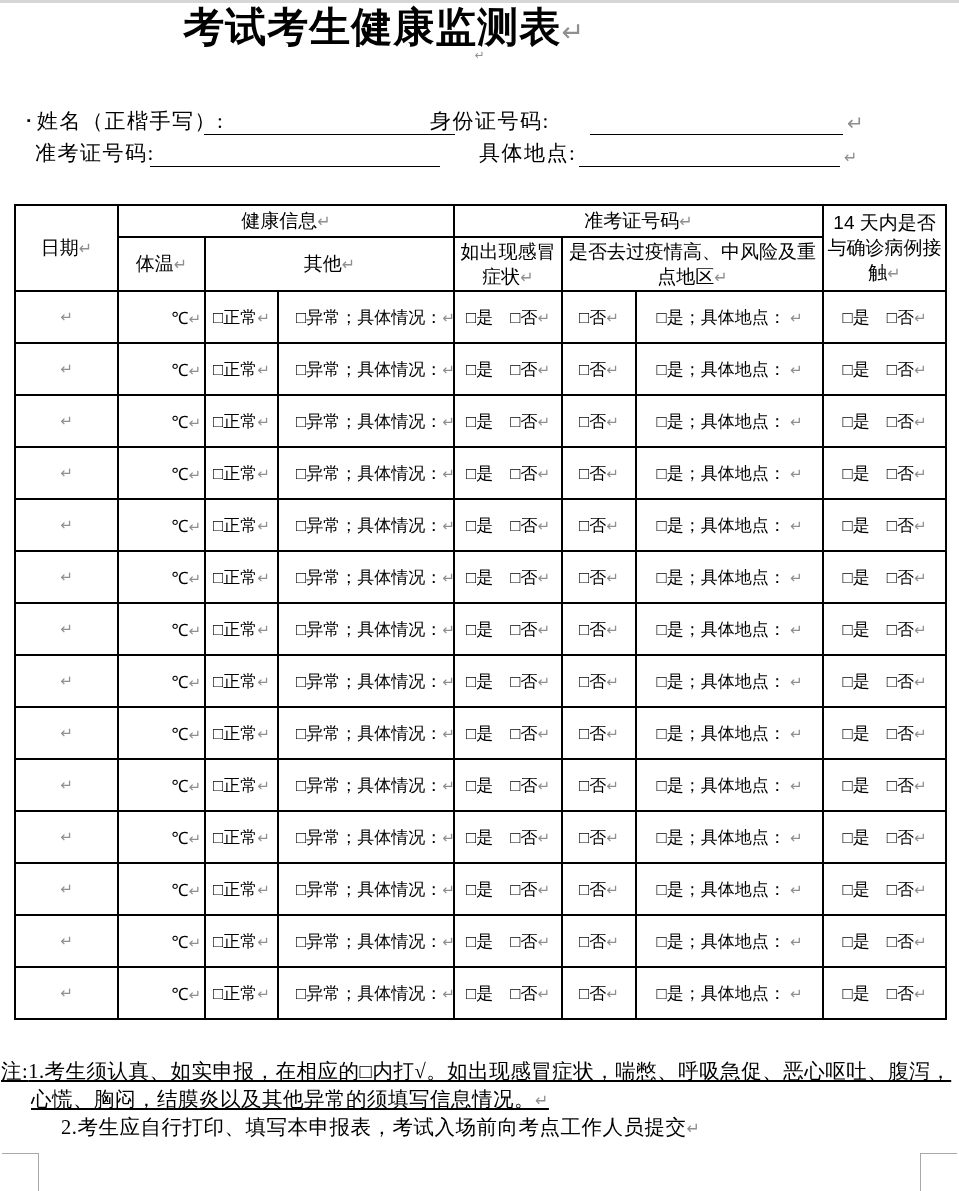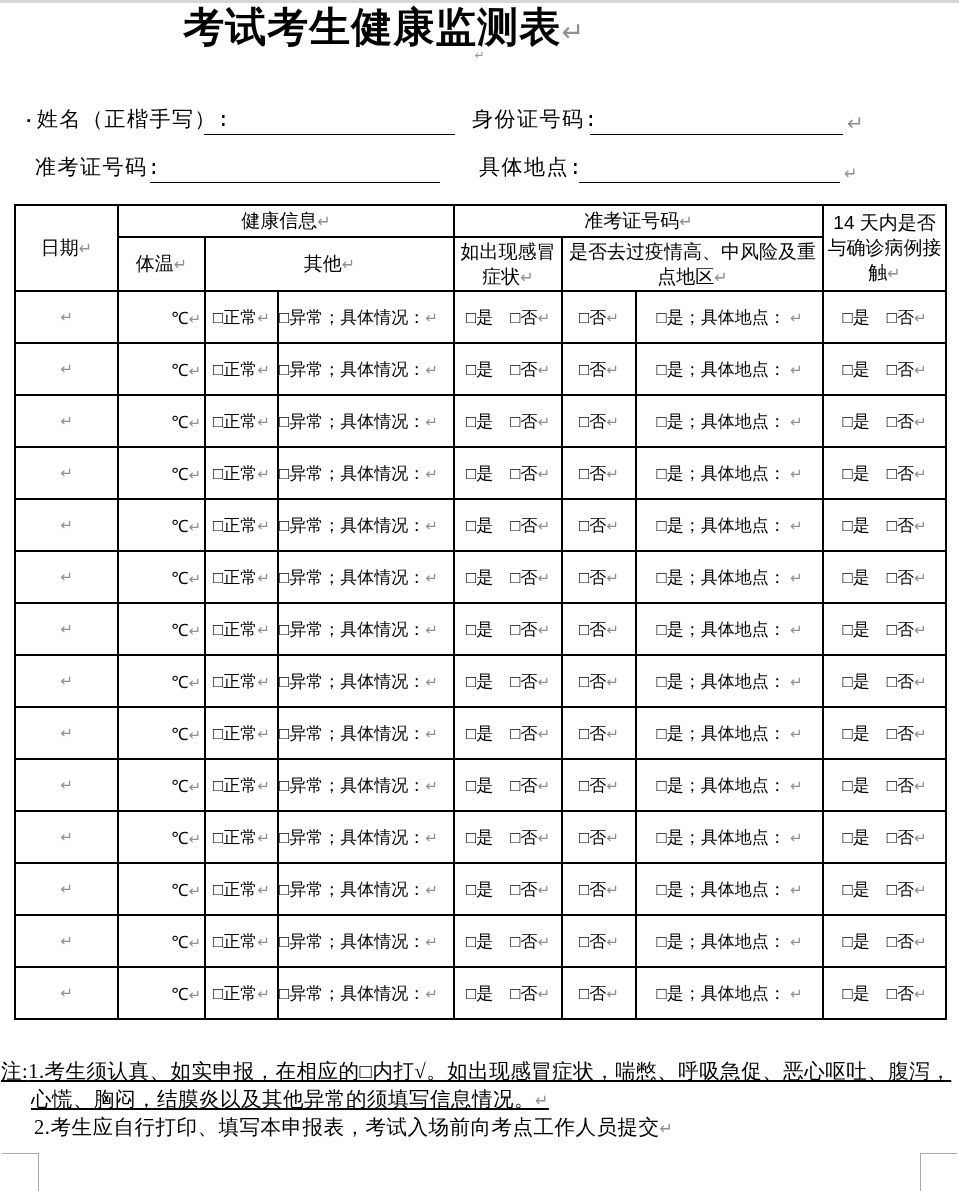--- a/index.html
+++ b/index.html
@@ -15,21 +15,21 @@
     font-family:"Liberation Sans", sans-serif; font-weight:900;
     font-size:41px; line-height:50px; letter-spacing:1px; white-space:nowrap;
   }
   .pilcrow { color:#8f8f8f; font-weight:400; font-family:"DejaVu Sans", sans-serif; }
   .title-line .pilcrow { font-size:27px; letter-spacing:0; }
   .empty-par { position:absolute; top:48px; left:0; width:959px; text-align:center;
     font-size:12px; line-height:14px; }
 
   
   .form-line { position:absolute; left:0; width:959px; height:32px; font-size:21px; line-height:30px; }
-  .form-line .lbl { position:absolute; top:0; white-space:nowrap; letter-spacing:1.5px;font-family:Liberation Mono, monospace; }
+  .form-line .lbl { position:absolute; top:0; white-space:nowrap; letter-spacing:1.5px; }
   .bullet { position:absolute; font-size:11px; top:-1px; }
   .uline { position:absolute; height:24px; top:4px; border-bottom:1.5px solid #000; }
   .fl-pilcrow { position:absolute; top:2px; font-size:20px; }
   .fl-pilcrow.small { font-size:16px; top:5px; }
 
   
   table.doc-table {
     position:absolute; top:204px; left:14px; width:931px;
     border-collapse:collapse; table-layout:fixed;
   }
@@ -39,56 +39,56 @@
   }
   .doc-table th {
     font-family:"Liberation Sans", sans-serif; font-weight:normal;
     font-size:19px; line-height:25px;margin-top:34px;
   }
   .doc-table thead tr.h1 { height:32px; }
   .doc-table thead tr.h2 { height:54px; }
   .doc-table tbody tr { height:52px; }
   .doc-table td { font-size:17px; white-space:nowrap; }
   td.c-temp { text-align:right; padding-right:3px; }
-  td.c-abnormal { text-align:left; padding-left:0; }
+  td.c-abnormal { text-align:left; padding-left:17px; }
   .doc-table .pilcrow { font-size:15px; }
   .doc-table th .pilcrow { font-size:16px; }
 
   
   .notes { position:absolute; top:1058px; left:1px; width:956px;
     font-size:20.5px; line-height:27.5px; letter-spacing:0.5px; }
   .notes p { margin:0; }
   .notes .n1 { padding-left:30px; text-indent:-30px;text-decoration:underline; }
-  .notes .n2 { padding-left:33px; }
+  .notes .n2 { padding-left:33px;margin-left:27px; }
   .notes .pilcrow { font-size:16px; }
 
   
   .corner { position:absolute; width:36px; height:37px; }
   .corner-bl { left:2px;  top:1153px; border-top:1.5px solid #a8a8a8; border-right:1.5px solid #a8a8a8; }
   .corner-br { left:920px; top:1153px; border-top:1.5px solid #a8a8a8; border-left:1.5px solid #a8a8a8; }
 </style>
 </head>
 <body>
 
 <div class="top-strip"></div>
 
 <div class="title-line"><span>考试考生健康监测表</span><span class="pilcrow">↵</span></div>
 
 <div class="empty-par"><span class="pilcrow">↵</span></div>
 
 <div class="form-line" style="top:106px;">
   <span class="bullet" style="left:27px;">▪</span>
   <span class="lbl" style="left:37px;">姓名（正楷手写）:</span>
   <span class="uline" style="left:204px; width:251px;"></span>
-  <span class="lbl" style="left:472px;">身份证号码:</span>
+  <span class="lbl" style="left:430px;">身份证号码:</span>
   <span class="uline" style="left:590px; width:253px;"></span>
   <span class="fl-pilcrow pilcrow" style="left:847px;">↵</span>
 </div>
 
-<div class="form-line" style="top:154px;">
+<div class="form-line" style="top:138px;">
   <span class="lbl" style="left:35px;">准考证号码:</span>
   <span class="uline" style="left:150px; width:290px;"></span>
   <span class="lbl" style="left:479px;">具体地点:</span>
   <span class="uline" style="left:579px; width:261px;"></span>
   <span class="fl-pilcrow pilcrow small" style="left:844px;">↵</span>
 </div>
 
 <table class="doc-table">
   <colgroup>
     <col style="width:103px">

